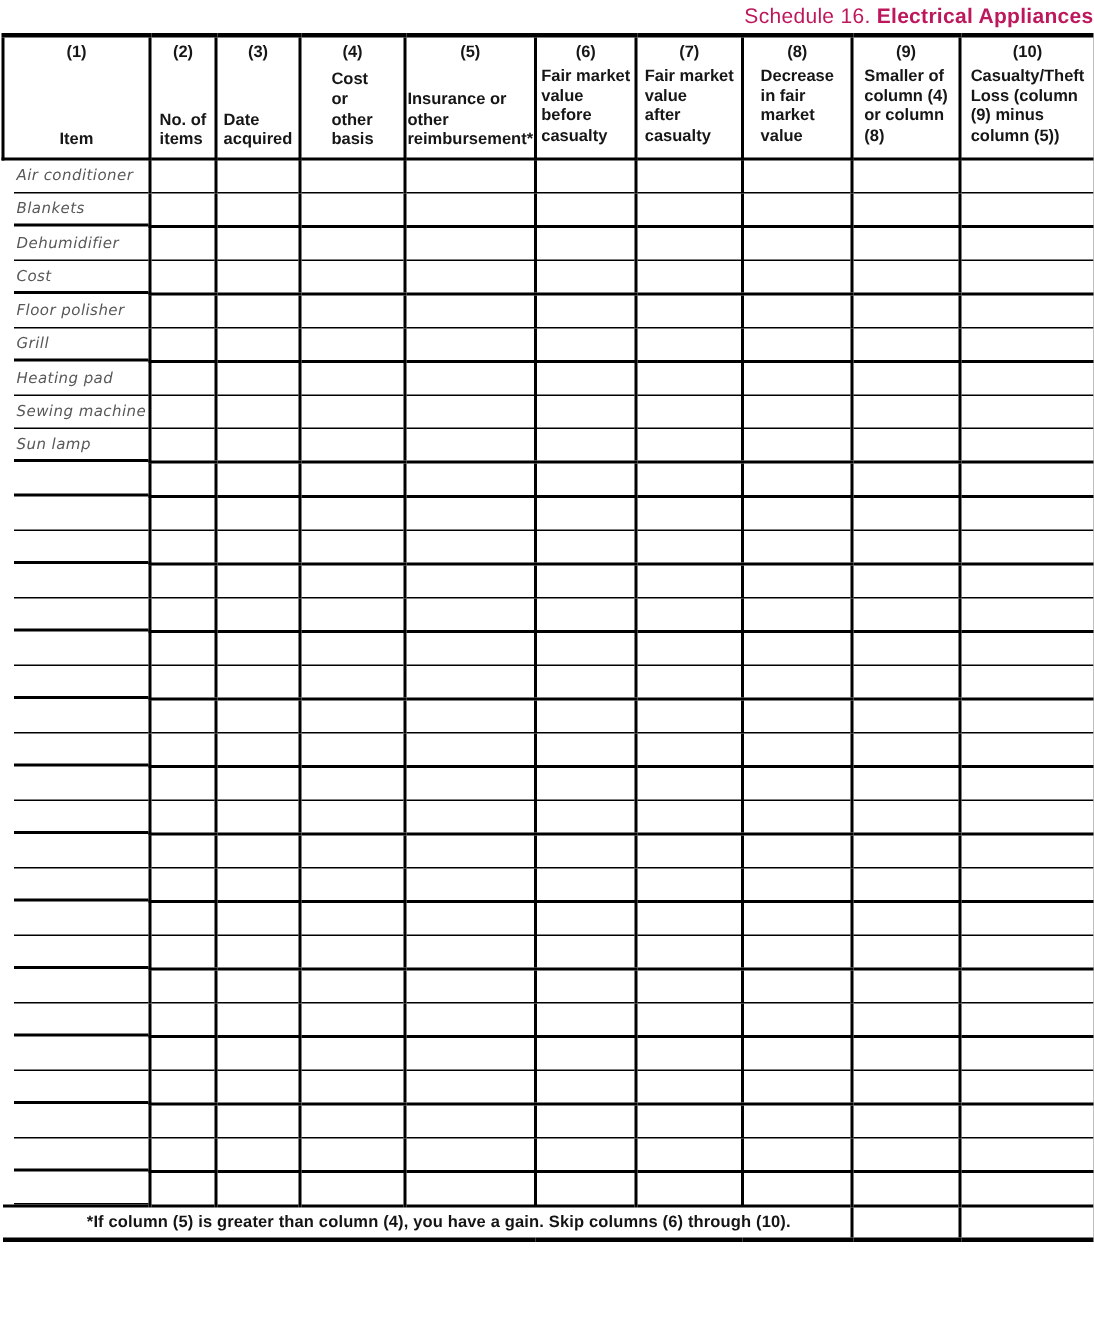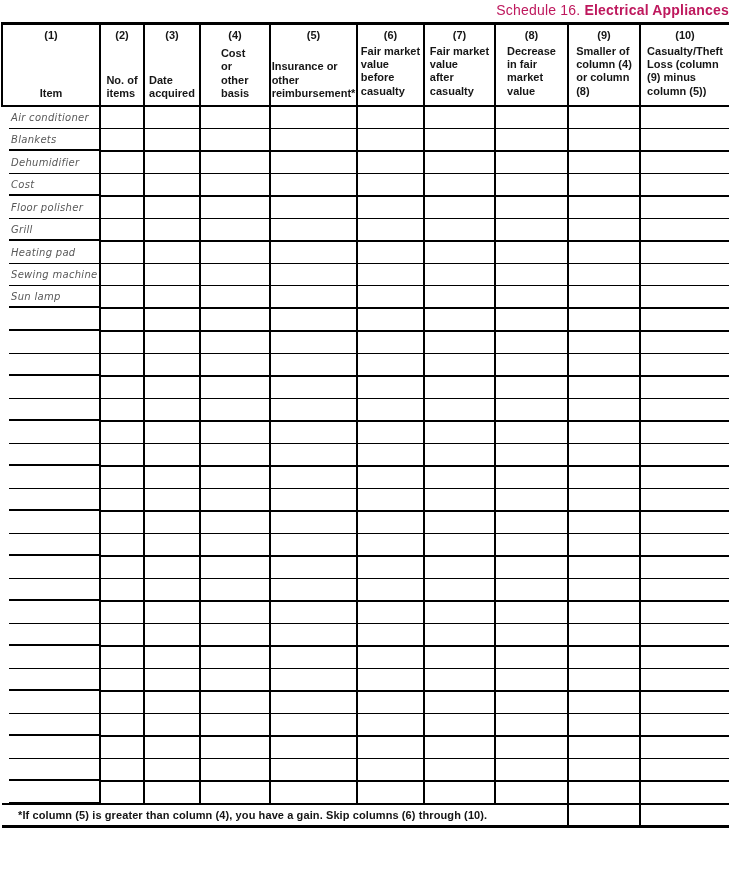--- a/index.html
+++ b/index.html
@@ -43,21 +43,21 @@
     color:#585858; letter-spacing:0.3px; padding-left:9px; vertical-align:middle;
   }
   tr.sep-thin td.item-cell {
     background:linear-gradient(to right, transparent 7px, #000 7px) left bottom / 100% 1px no-repeat;
   }
   tr.sep-thick td.item-cell {
     background:linear-gradient(to right, transparent 7px, #000 7px) left bottom / 100% 2px no-repeat;
   }
 
   
-  tfoot td { border-top:2px solid #000; border-bottom:3px solid #000; height:20px; vertical-align:middle; }
+  tfoot td { border-top:2px solid #000; border-bottom:3px solid #000; height:20px; vertical-align:middle;text-align:center; }
   tfoot td.footnote-cell {
     font-size:11px; font-weight:bold; color:#141414; padding-left:16px; letter-spacing:0.1px;
   }
   tfoot td.foot-entry { border-left:2px solid #000; }
   tfoot td.foot-entry:last-child { border-right:2px solid #000; }
 </style>
 </head>
 <body>
 
 <div class="page">

